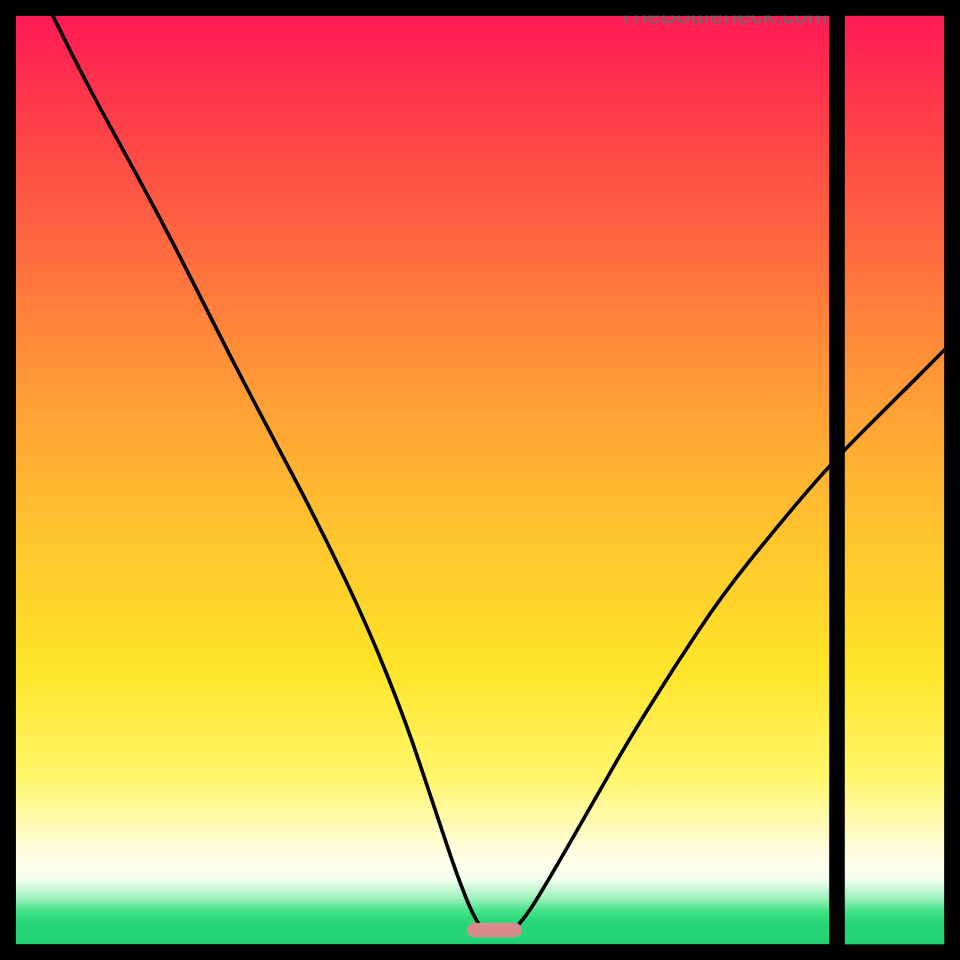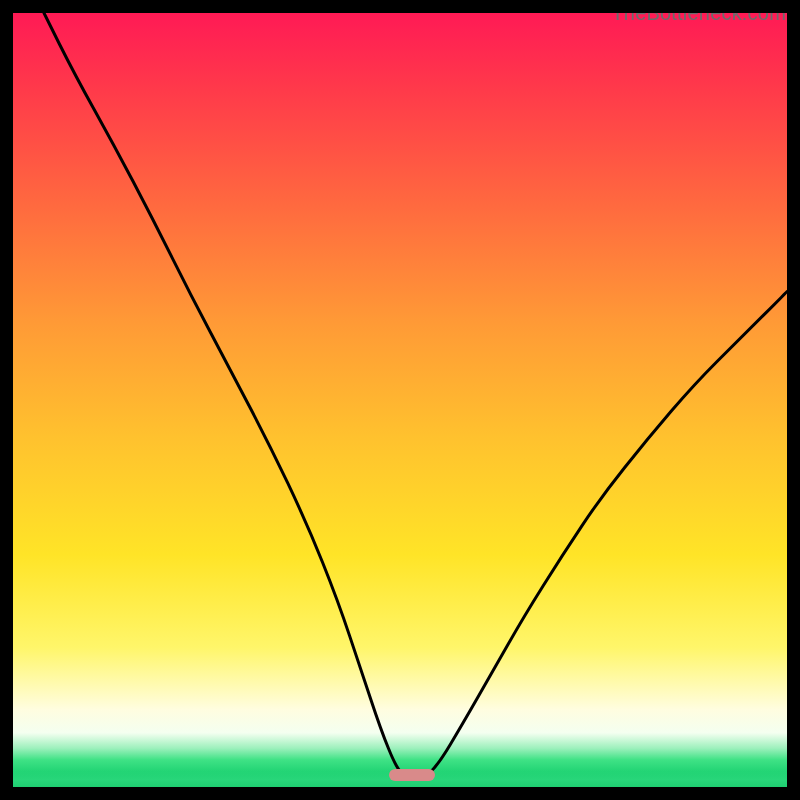--- a/index.html
+++ b/index.html
@@ -6,21 +6,21 @@
     margin: 0;
     padding: 0;
     width: 800px;
     height: 800px;
     overflow: hidden;
     background: #000;
     font-family: Arial, Helvetica, sans-serif;
   }
   .stage {
     position: relative;
-    width: 800px;
+    width: 704px;
     height: 800px;
   }
   .plot-area {
     position: absolute;
     left: 13px;
     top: 13px;
     width: 774px;
     height: 774px;
     overflow: hidden;
   }

